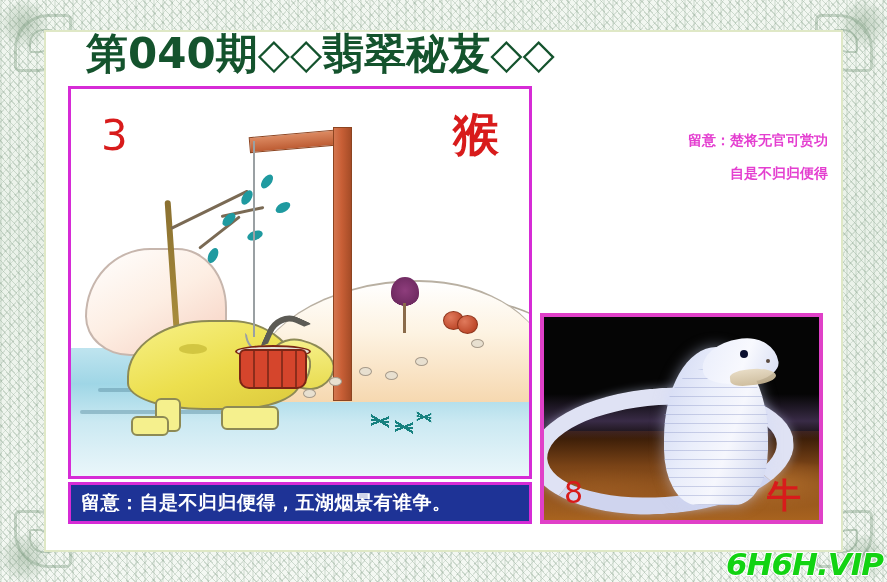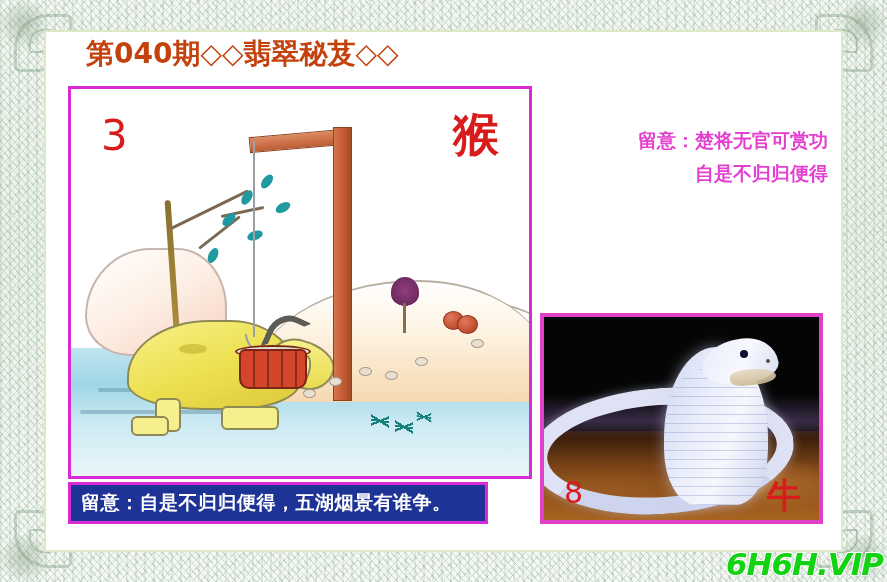--- a/index.html
+++ b/index.html
@@ -68,24 +68,24 @@
     width: 799px; height: 522px;
     background: #ffffff;
     border: 2px solid #dfe8c6;
     box-sizing: border-box;
   }
 
   
   .title {
     position: absolute;
     left: 86px; top: 33px;
-    font-size: 28px;
+    font-size: 42px;
     font-weight: bold;
     letter-spacing: 0px;
-    color: #c2410c;
+    color: #14532d;
     white-space: nowrap;
     line-height: 42px;
   }
 
   
   .illu-panel {
     position: absolute;
     left: 68px; top: 86px;
     width: 464px; height: 393px;
     border: 3px solid #d62bd6;
@@ -303,21 +303,21 @@
     font-size: 46px;
     color: #d81b1b;
     font-weight: bold;
     line-height: 1;
   }
 
   
   .note-bar {
     position: absolute;
     left: 68px; top: 482px;
-    width: 420px; height: 42px;
+    width: 464px; height: 42px;
     background: #1e3396;
     border: 3px solid #d62bd6;
     box-sizing: border-box;
     display: flex;
     align-items: center;
     padding: 0 10px;
   }
   .note-bar-text {
     color: #ffffff;
     font-size: 19px;
@@ -325,21 +325,21 @@
     letter-spacing: .5px;
     white-space: nowrap;
   }
 
   
   .side-note {
     position: absolute;
     left: 556px; top: 124px;
     width: 272px;
     color: #e43fd0;
-    font-size: 19px;
+    font-size: 14px;
     font-weight: bold;
     line-height: 33px;
     text-align: right;
   }
   .side-note .l1 { display: block; }
   .side-note .l2 { display: block; }
 
   
   .photo {
     position: absolute;

